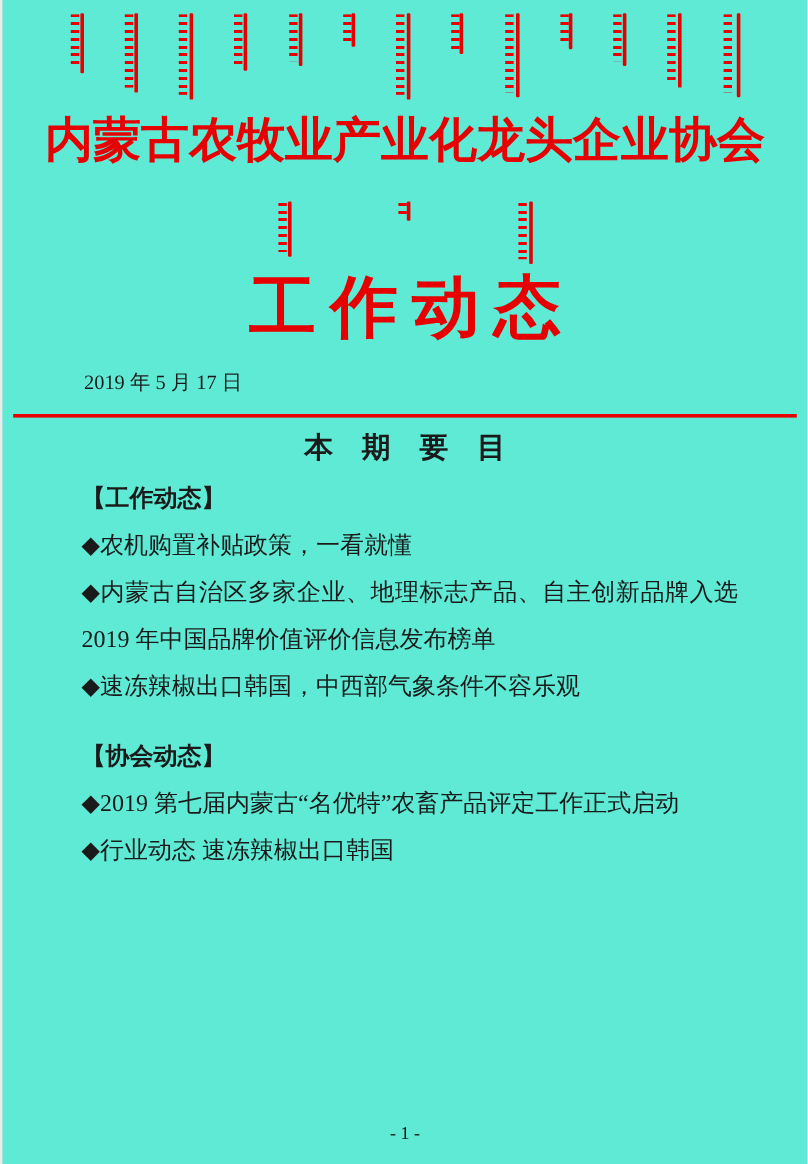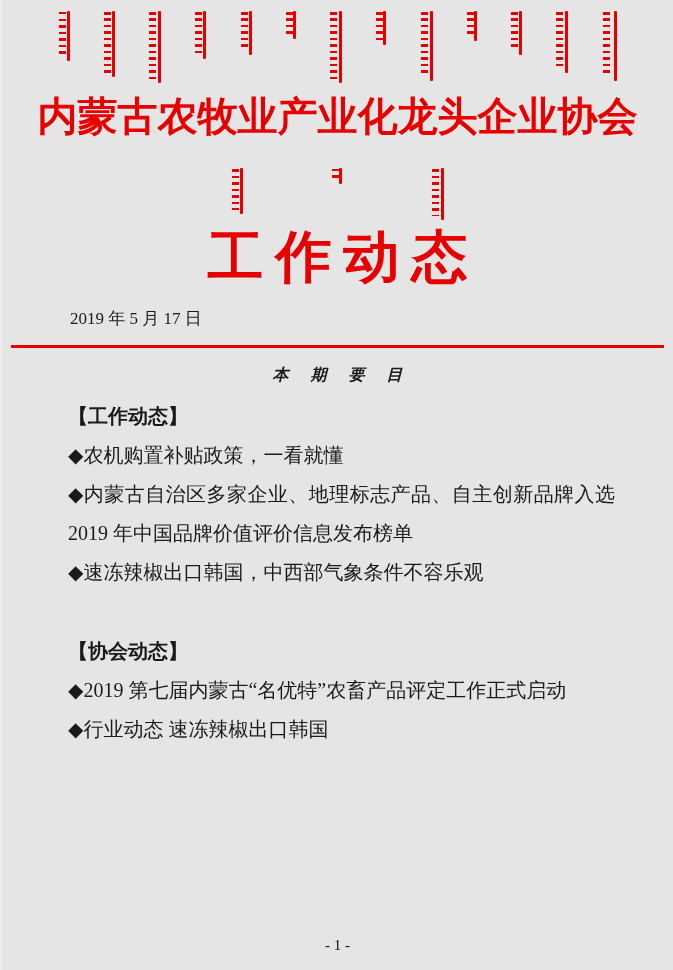--- a/index.html
+++ b/index.html
@@ -1,20 +1,20 @@
 <!DOCTYPE html>
 <html style="--red: #e60000;"><head>
 <meta charset="utf-8">
 <style>
   html,body { margin:0; padding:0; background:#ffffff; }
   .page {
     position:relative;
     width:673px; height:970px;
     margin:0 auto;
-    background:#e5e5e5;
+    background:#5eead4;
     border-left:2px solid #ececec;
     box-sizing:border-box;
     overflow:hidden;
     font-family:"Liberation Serif","DejaVu Serif",serif;
     color:#1a1a1a;
   }
   
   .mg-row { display:flex; justify-content:space-between; align-items:flex-start; }
   .mg-row-1 { width:558px; margin:11px auto 0; height:74px; }
   .mg-row-2 { width:212px; margin:22px auto 0; height:52px; }
@@ -46,33 +46,33 @@
     font-weight:700; font-size:21px; line-height:26px;
   }
   .pub-row {
     display:flex; justify-content:space-between; align-items:baseline;
     margin:19px 60px 0 68px;
     font-size:17px; line-height:23px;
   }
   .red-rule { height:3px; background:var(--red); margin:15px 9px 0; }
   .toc-heading {
     margin-top:14px; text-align:center;
-    font-weight:700; font-size:16px; line-height:25px;
-    letter-spacing:9px; text-indent:9px;font-style:italic;
+    font-weight:700; font-size:24px; line-height:25px;
+    letter-spacing:9px; text-indent:9px;
   }
   .toc-sections { margin:10px 58px 0 66px; }
   .section-title {
     font-family:"Liberation Sans","DejaVu Sans",sans-serif;
     font-weight:700; font-size:20px; line-height:39px;
   }
   .toc-item {
     margin:0; font-size:20px; line-height:39px;
     text-align:justify;
   }
-  .section + .section { margin-top:40px; }
+  .section + .section { margin-top:20px; }
   .page-num {
     position:absolute; top:937px; left:0; right:0;
     text-align:center; font-size:15px; color:#111;
   }
 </style>
 </head>
 <body>
 
 <div class="page">
 

